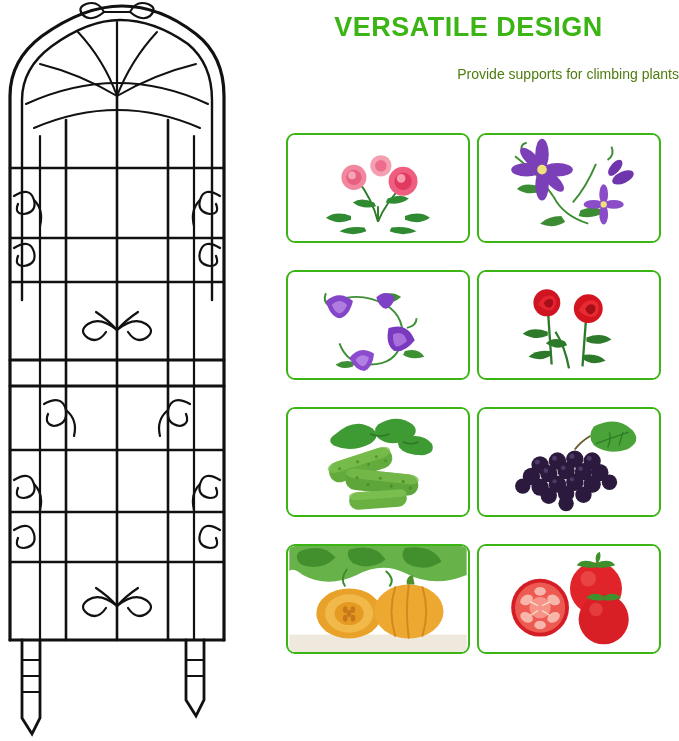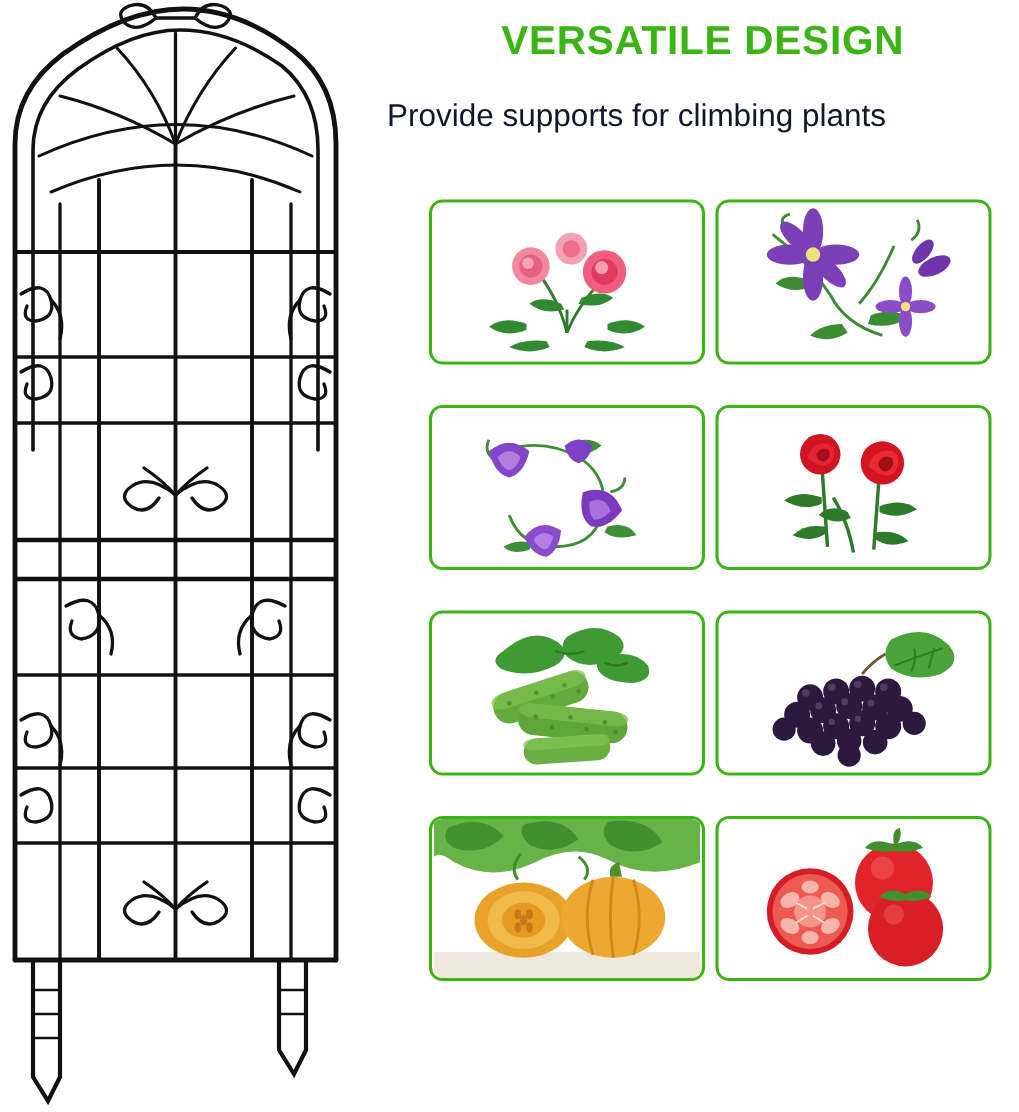--- a/index.html
+++ b/index.html
@@ -48,23 +48,23 @@
     color: #3ab513;
     font-size: 27px;
     font-weight: bold;
     letter-spacing: 0.5px;
   }
   .subhead {
     position: absolute;
     top: 66px;
     left: 0;
     width: 421px;
-    text-align: left;
-    color: #0f172a;
-    font-size: 21px;
+    text-align: right;
+    color: #4d7c0f;
+    font-size: 14px;
     font-weight: normal;
   }
 
   .grid {
     position: absolute;
     top: 133px;
     left: 28px;
     width: 375px;
     display: grid;
     grid-template-columns: 184px 184px;

